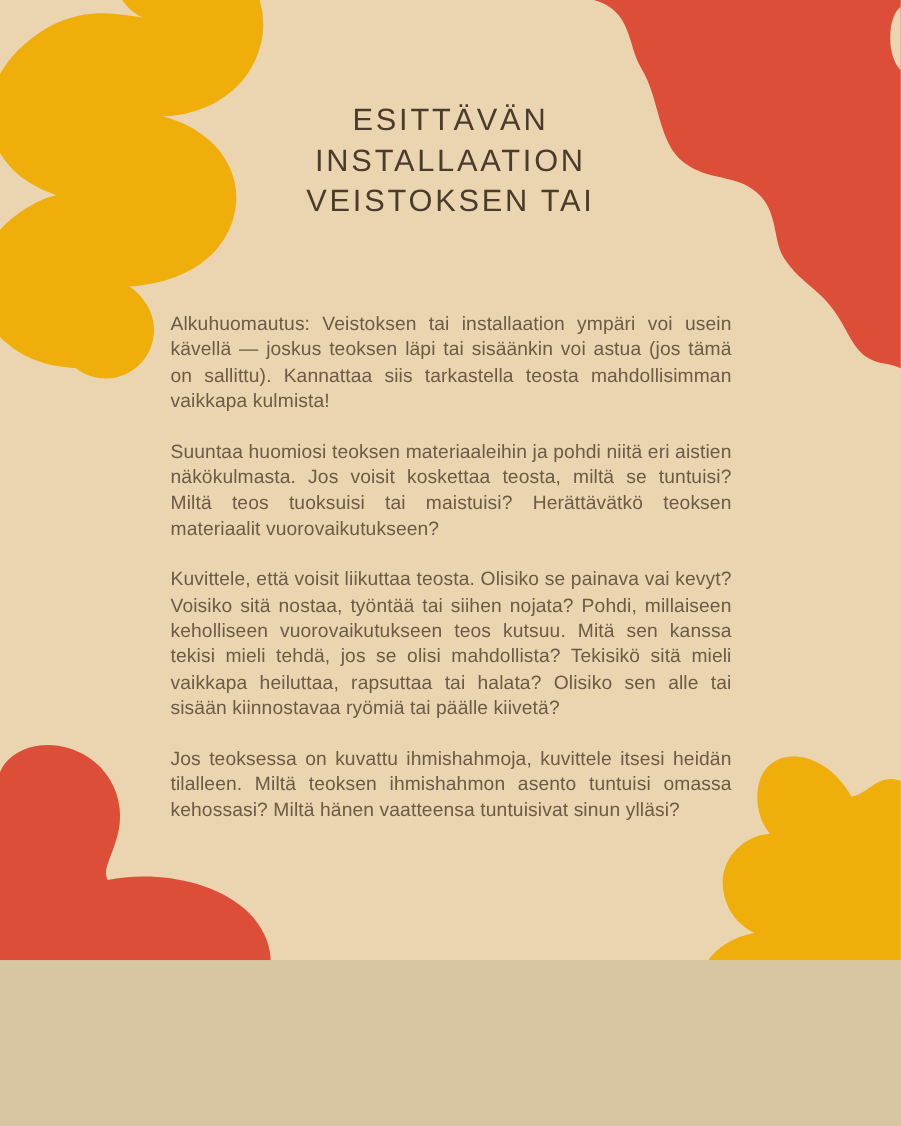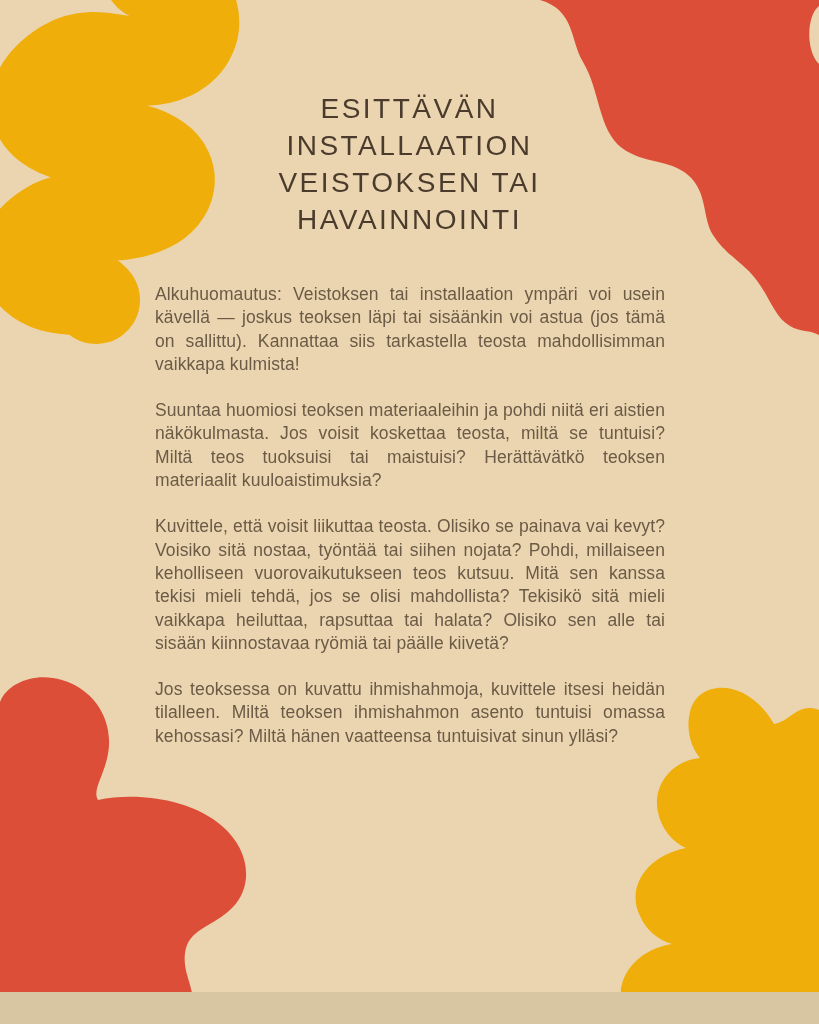--- a/index.html
+++ b/index.html
@@ -7,21 +7,21 @@
     --blob-yellow: #efae09;
     --blob-red: #dc4e38;
     --title-text: #4a3b2c;
     --body-text: #6b5a46;
   }
   * { margin: 0; padding: 0; box-sizing: border-box; }
   html, body { background: #d8c6a2; }
   .page {
     position: relative;
     width: 819px;
-    height: 992px;
+    height: 873px;
     margin: 0 auto;
     overflow: hidden;
     background: var(--background);
     font-family: "Liberation Sans", "DejaVu Sans", sans-serif;
     text-decoration: underline;
   }
   .blobs {
     position: absolute;
     inset: 0;
     width: 819px;
@@ -117,24 +117,23 @@
              C 547,1020 550,1022 552,1024
              L 819,1024 Z" fill="#efae09"></path>
   </svg>
 
   <main class="content">
 
     <h1 class="title">
       <span class="title-line">ESITTÄVÄN</span>
       <span class="title-line">INSTALLAATION</span>
       <span class="title-line">VEISTOKSEN TAI</span>
-      <span class="title-line">HAVAINNOINTI</span>
     </h1>
 
     <div class="body-text">
       <p>Alkuhuomautus: Veistoksen tai installaation ympäri voi usein kävellä — joskus teoksen läpi tai sisäänkin voi astua (jos tämä on sallittu). Kannattaa siis tarkastella teosta mahdollisimman vaikkapa kulmista!</p>
-      <p>Suuntaa huomiosi teoksen materiaaleihin ja pohdi niitä eri aistien näkökulmasta. Jos voisit koskettaa teosta, miltä se tuntuisi? Miltä teos tuoksuisi tai maistuisi? Herättävätkö teoksen materiaalit kuuloaistimuksia?</p>
+      <p>Suuntaa huomiosi teoksen materiaaleihin ja pohdi niitä eri aistien näkökulmasta. Jos voisit koskettaa teosta, miltä se tuntuisi? Miltä teos tuoksuisi tai maistuisi? Herättävätkö teoksen materiaalit vuorovaikutukseen?</p>
       <p>Kuvittele, että voisit liikuttaa teosta. Olisiko se painava vai kevyt? Voisiko sitä nostaa, työntää tai siihen nojata? Pohdi, millaiseen keholliseen vuorovaikutukseen teos kutsuu. Mitä sen kanssa tekisi mieli tehdä, jos se olisi mahdollista? Tekisikö sitä mieli vaikkapa heiluttaa, rapsuttaa tai halata? Olisiko sen alle tai sisään kiinnostavaa ryömiä tai päälle kiivetä?</p>
       <p>Jos teoksessa on kuvattu ihmishahmoja, kuvittele itsesi heidän tilalleen. Miltä teoksen ihmishahmon asento tuntuisi omassa kehossasi? Miltä hänen vaatteensa tuntuisivat sinun ylläsi?</p>
     </div>
 
   </main>
 </div>
 
 </body></html>

